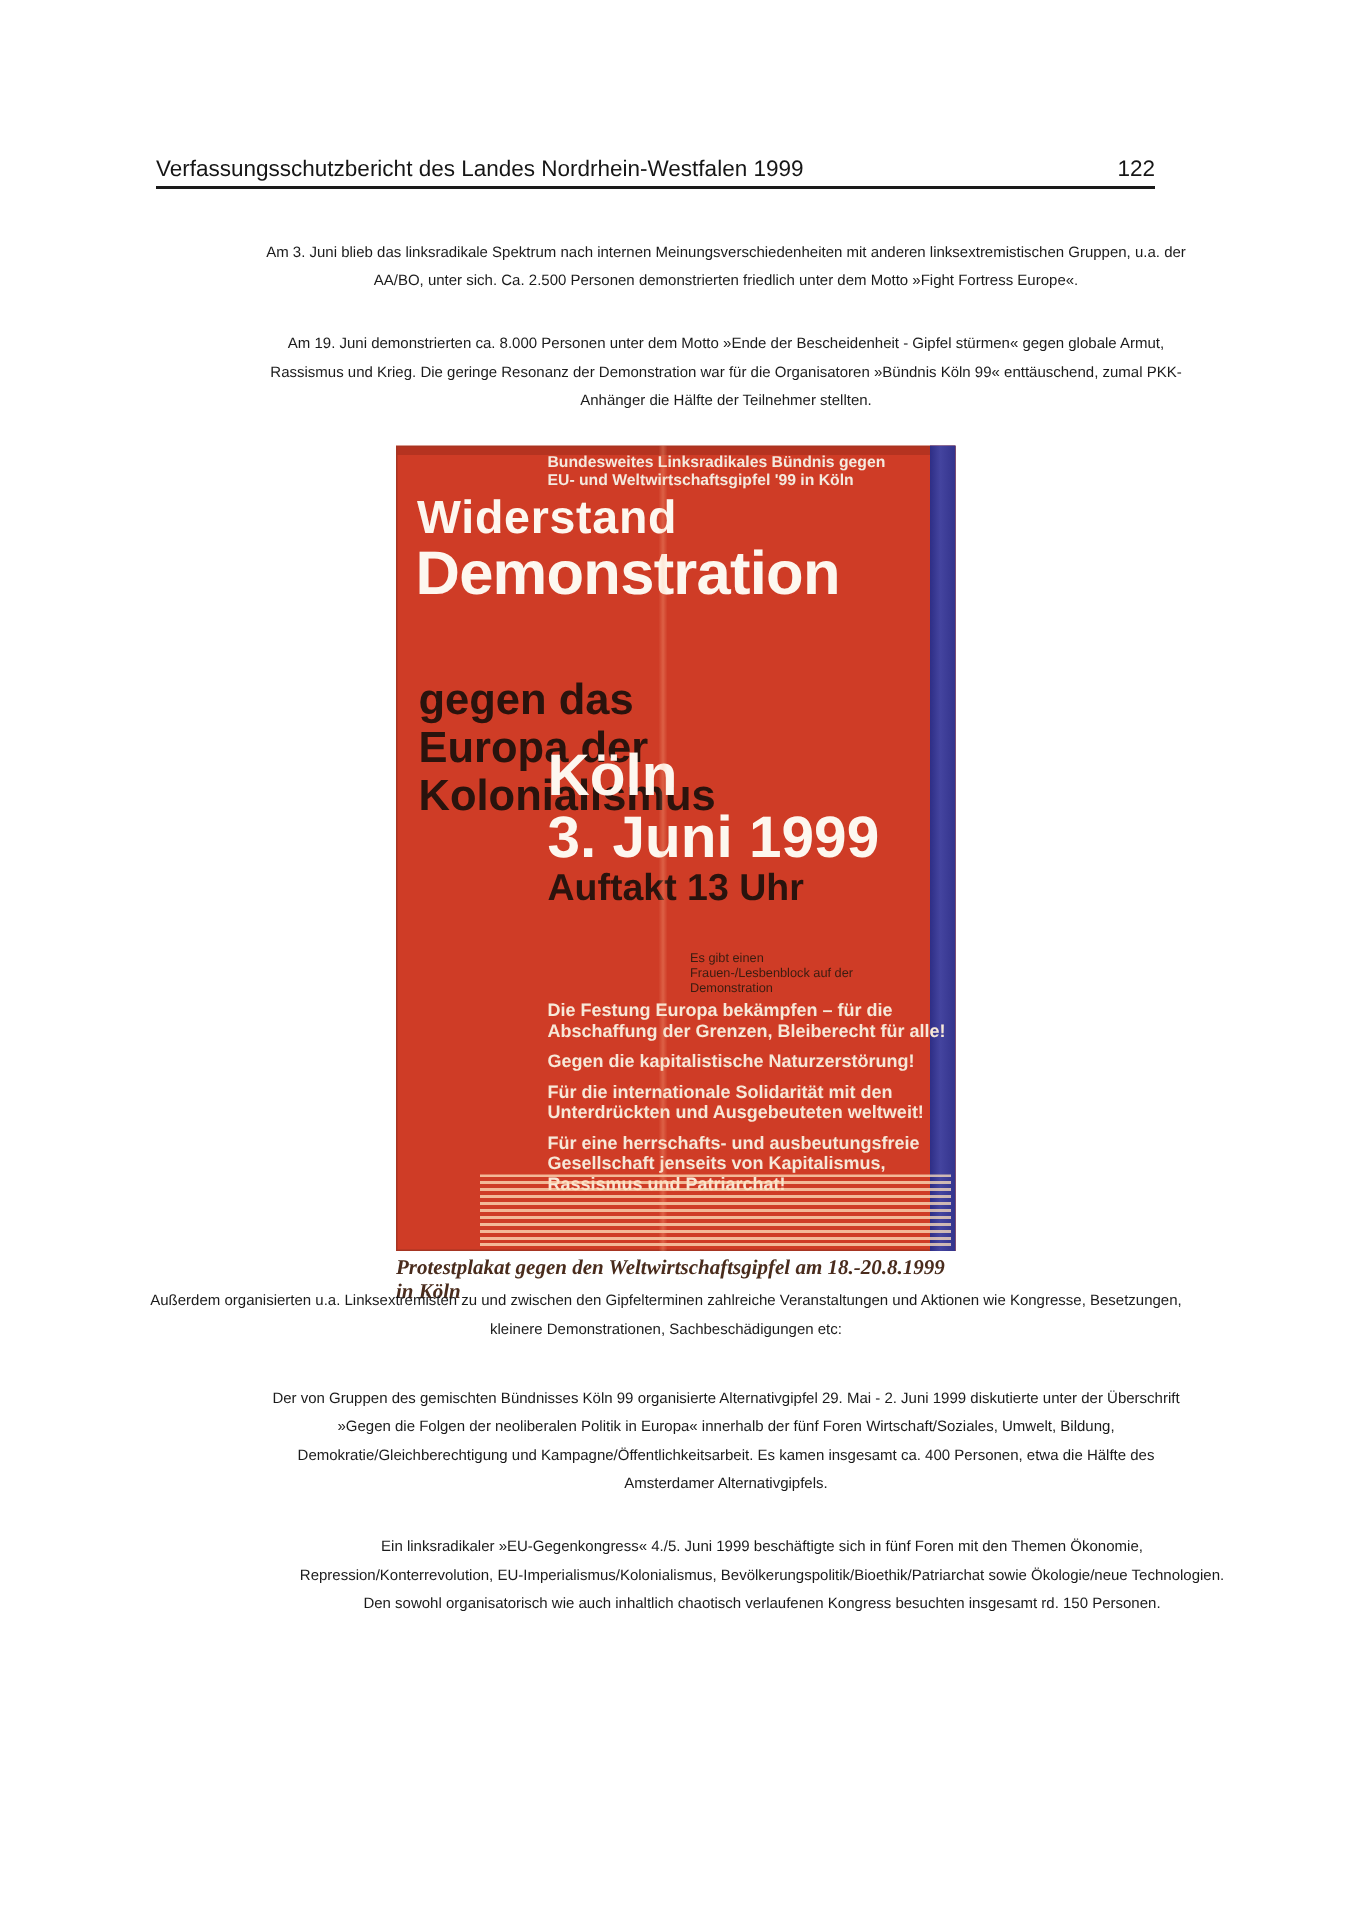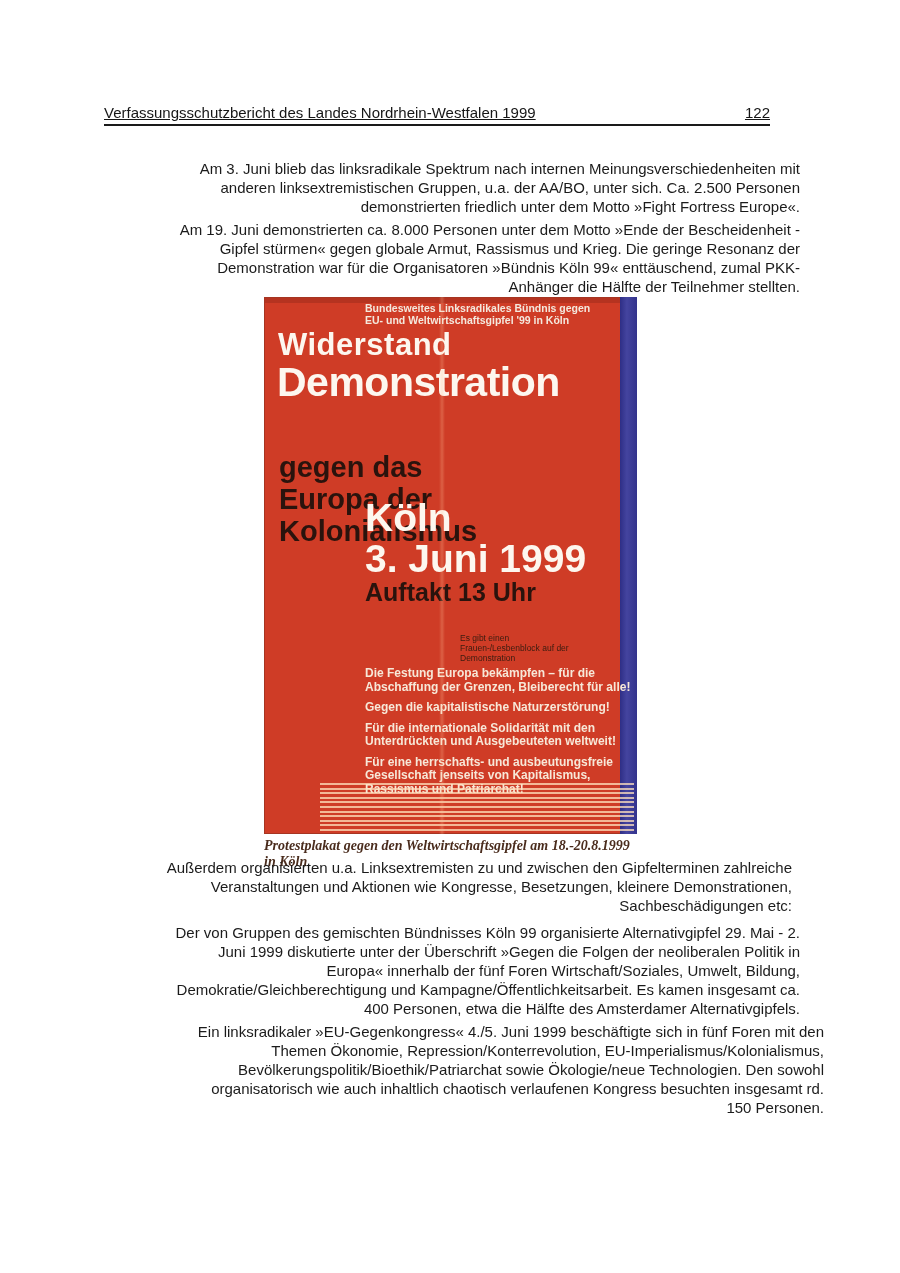--- a/index.html
+++ b/index.html
@@ -8,25 +8,25 @@
     font-family:"Liberation Sans","DejaVu Sans",sans-serif;
     color:#1c1c1c;overflow:hidden;
   }
   .abs{position:absolute;}
 
   
   .header{
     left:104px;top:104px;width:666px;
     display:flex;justify-content:space-between;align-items:flex-end;
     border-bottom:2px solid #1a1a1a;padding-bottom:3px;
-    font-size:15px;color:#161616;text-decoration:underline;
+    font-size:15px;color:#161616;
   }
 
   
-  .para{font-size:15px;line-height:19px;text-align:right;color:#1b1b1b;}
+  .para{font-size:10px;line-height:19px;text-align:center;color:#1b1b1b;}
   .p1{left:168px;top:159px;width:632px;}
   .p2{left:168px;top:220px;width:632px;}
   .p3{left:96px;top:858px;width:696px;}
   .p4{left:168px;top:923px;width:632px;}
   .p5{left:168px;top:1022px;width:632px;margin-left:24px;}
 
   
   .poster{
     left:264px;top:297px;width:373px;height:537px;
     background:linear-gradient(180deg,#b53320 0 6px,#cf3c26 6px 100%);

